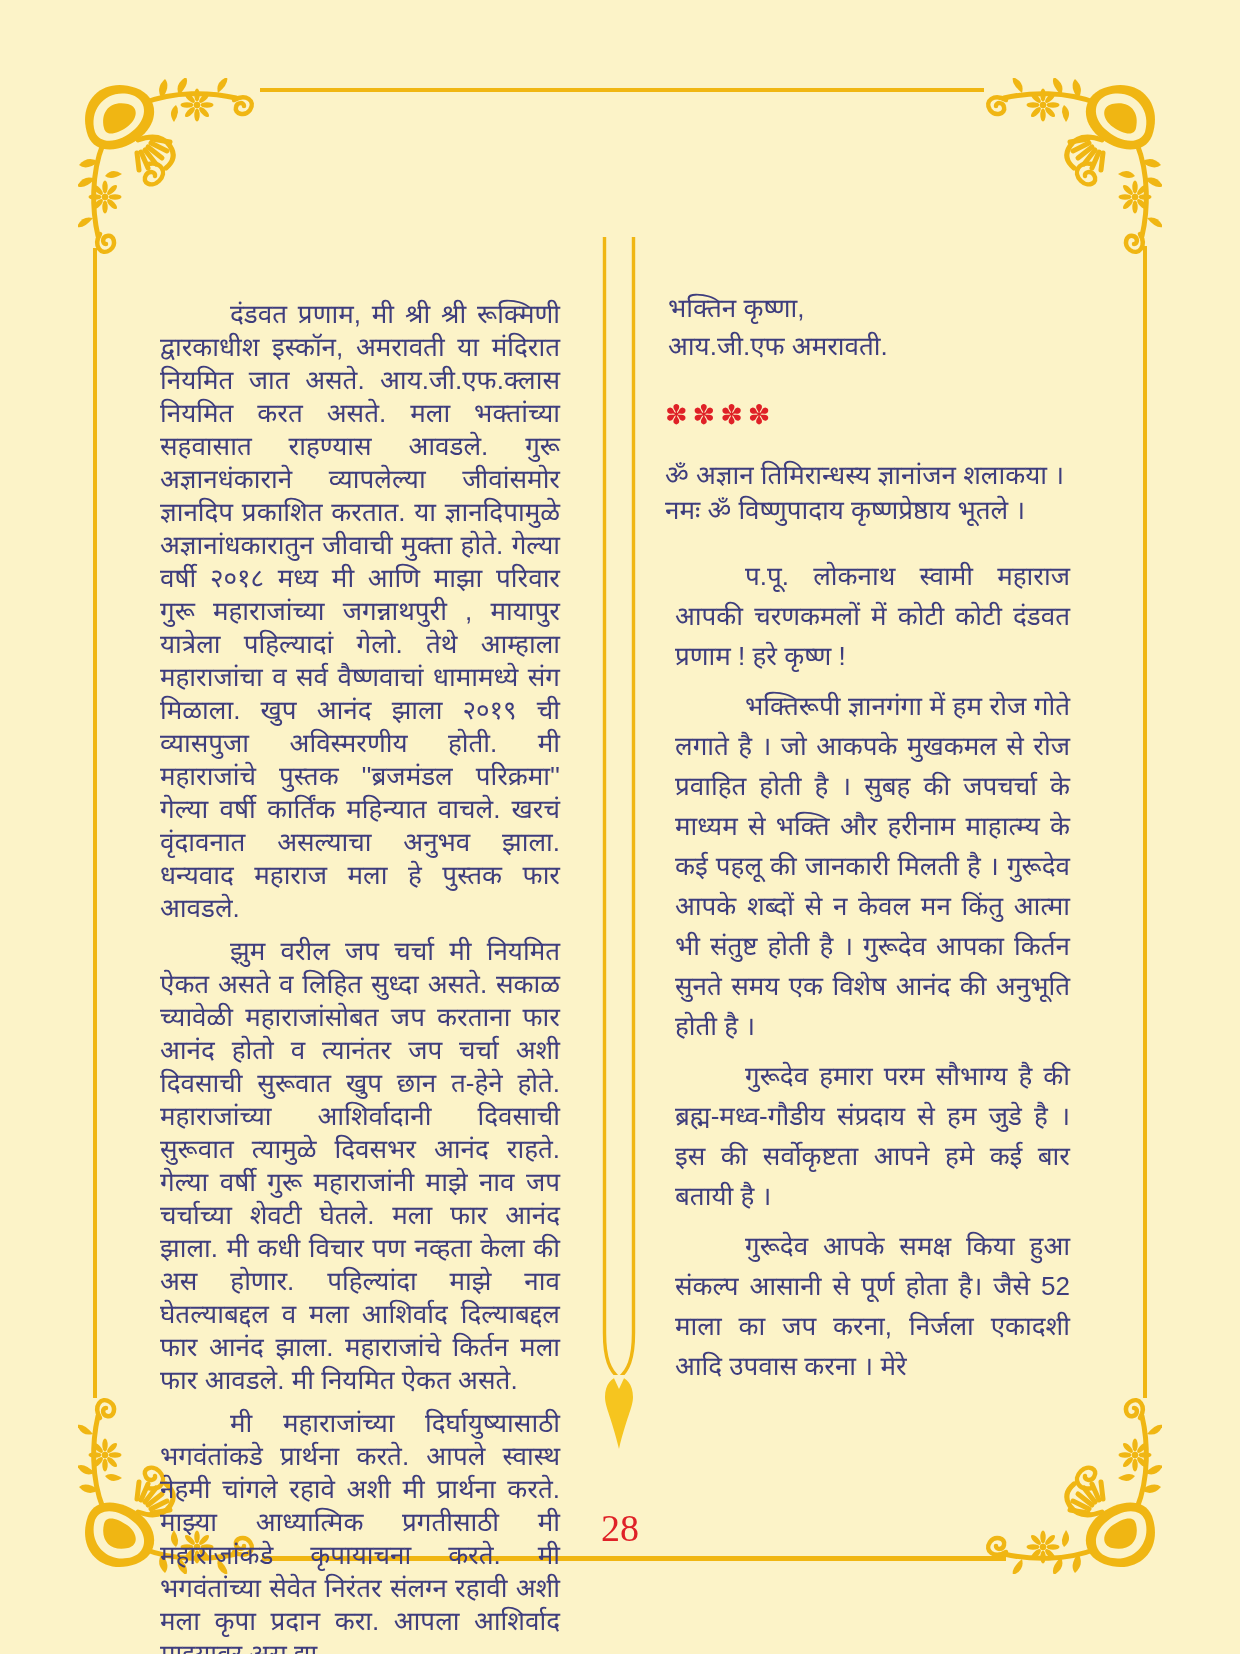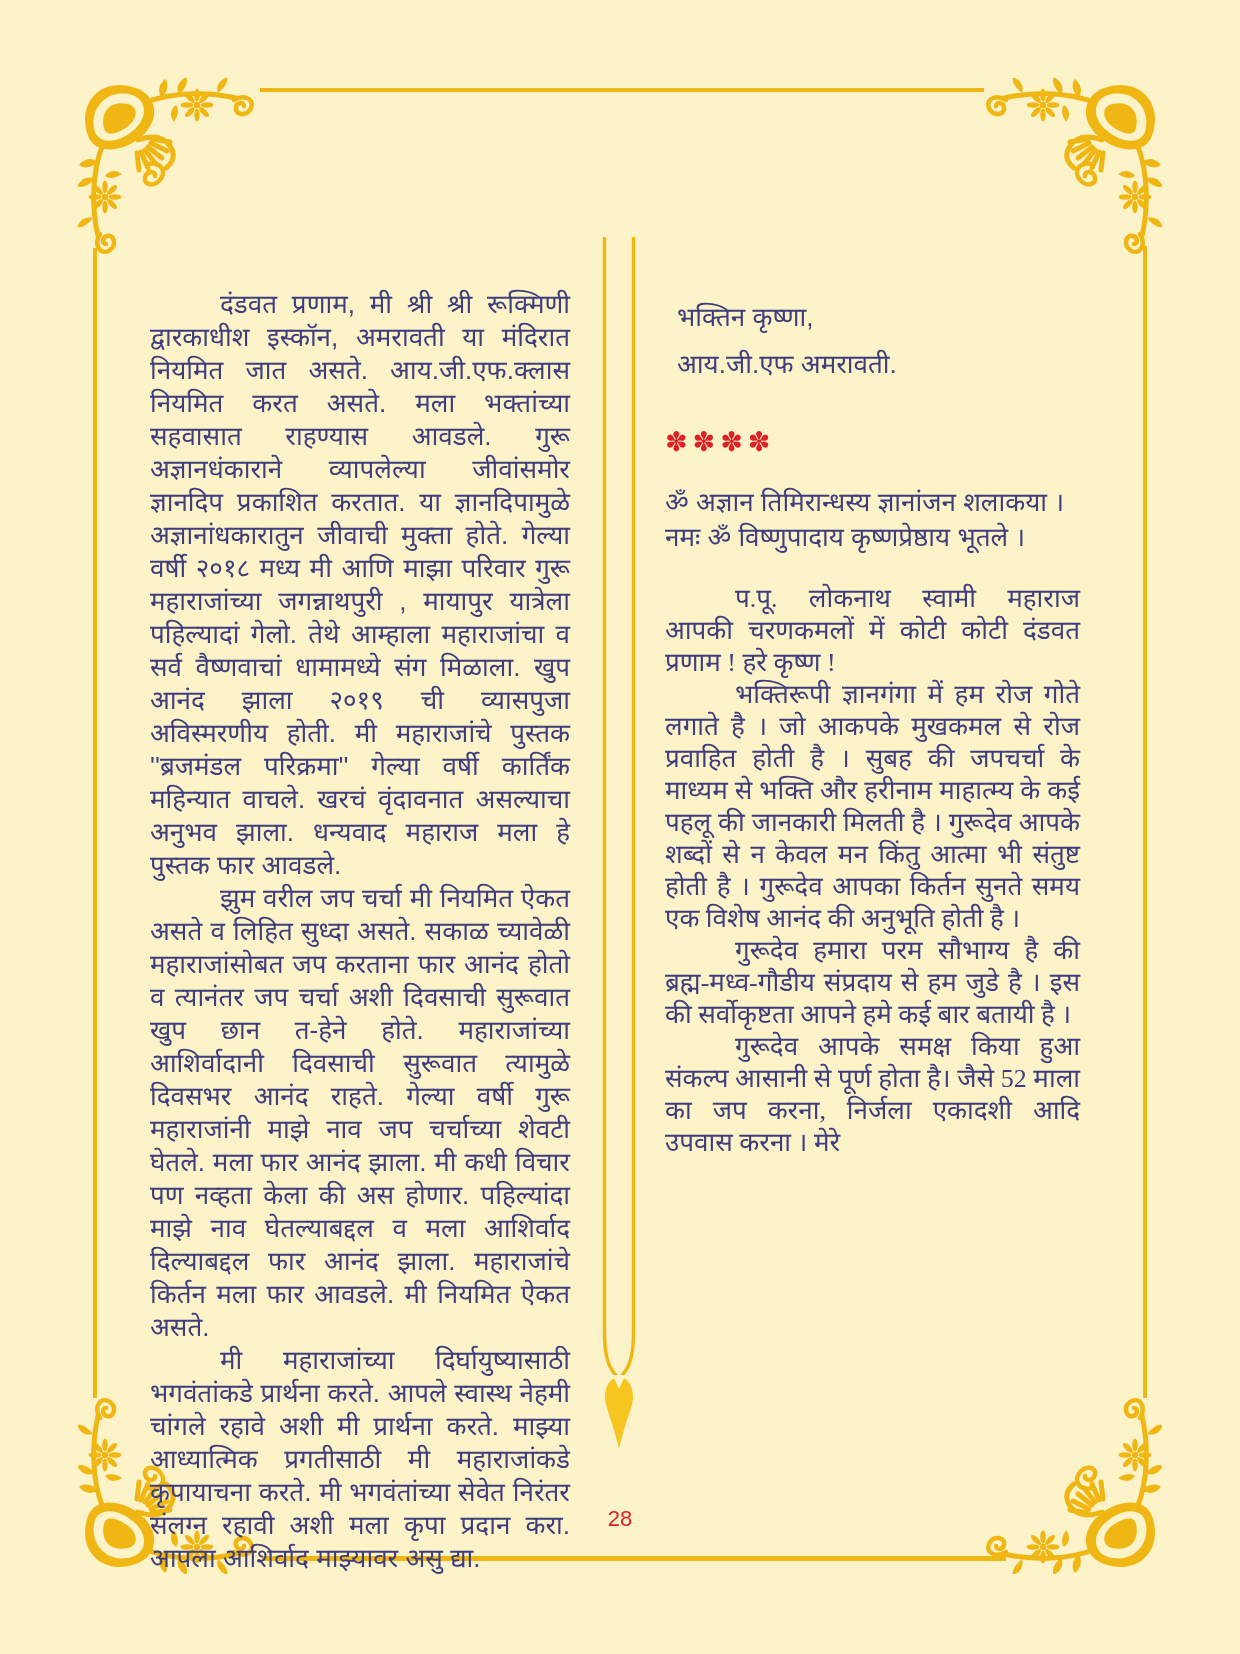--- a/index.html
+++ b/index.html
@@ -29,44 +29,45 @@
   .col {
     position: absolute;
     font-size: 26px;
     line-height: 33px;
     color: #3E3D7D;
   }
   #col-left  { left: 150px; top: 288px; width: 420px; }
   #col-right { left: 665px; top: 288px; width: 415px; }
 
   .body-par {
-    margin: 0;
+    margin: 10px;
     text-indent: 70px;
     text-align: justify;
   }
-  .sig-line { margin: 12px; text-align: left; line-height: 35px; }
+  .sig-line { margin: 3px; text-align: left; line-height: 35px; }
   .separator {
     display: inline-block;
     margin-top: 32px;
     color: #DF2127;
     font-size: 27px;
     font-weight: bold;
     letter-spacing: 5px;
   }
   .shloka { margin-top: 26px; text-align: left; }
   .shloka-line { line-height: 35px; }
   .paras { margin-top: 28px; }
-  #col-right .body-par { line-height: 32px; font-family: Liberation Serif, serif; }
+  #col-right .body-par { line-height: 40px; }
 
   #page-number {
     position: absolute;
     left: 560px; top: 1506px; width: 120px;
     text-align: center;
     color: #DF2127;
-    font-size: 22px;
+    font-size: 38px;
+    font-family: Liberation Serif, serif;
   }
 </style>
 </head>
 <body>
 
 <svg width="0" height="0" style="position:absolute" aria-hidden="true">
   <defs>
     <g id="flower8" fill="#F0B613">
       <circle r="3.2"></circle>
       <ellipse cx="0" cy="-10" rx="2.7" ry="6.5"></ellipse>

